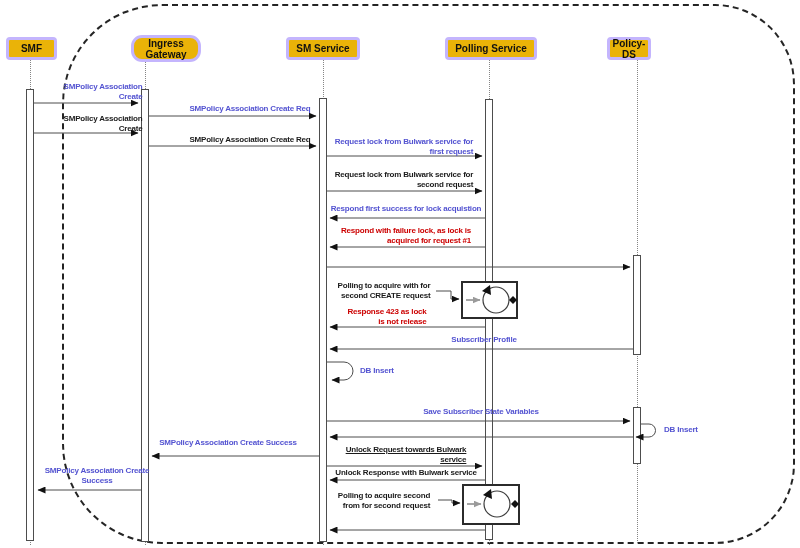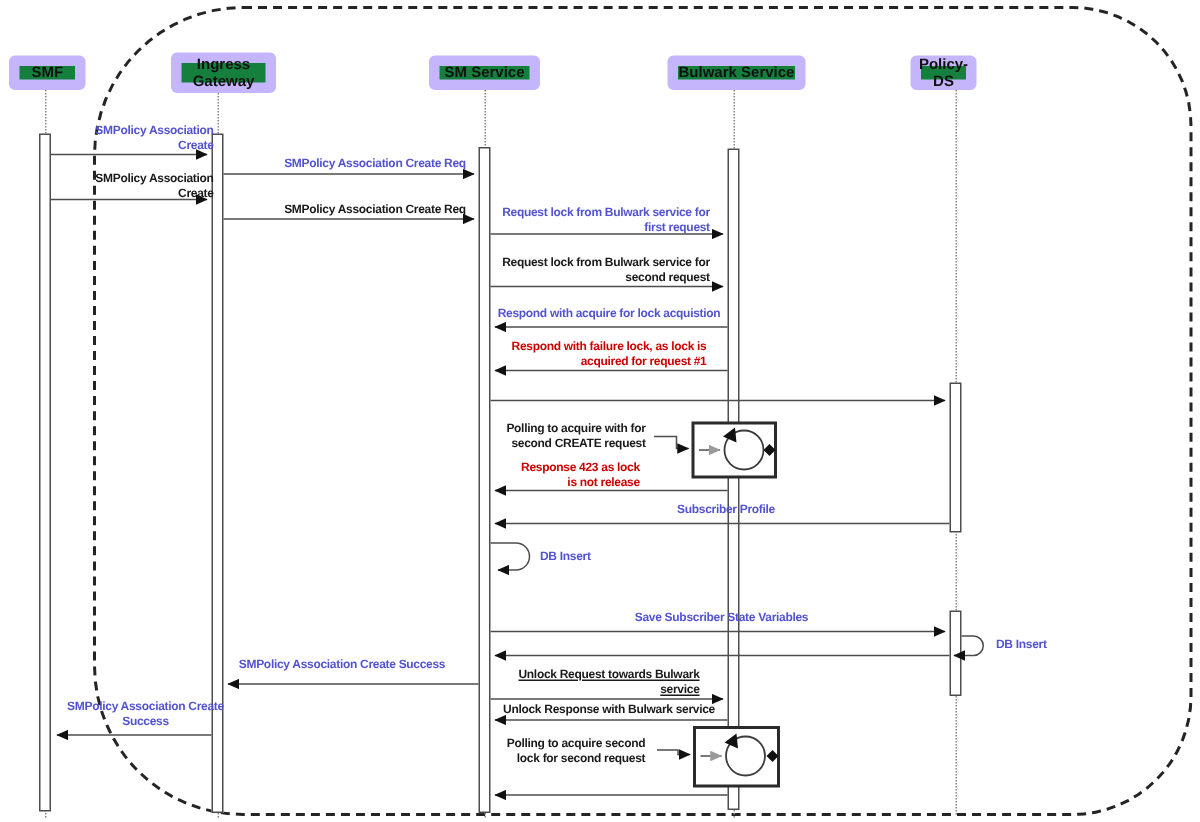--- a/index.html
+++ b/index.html
@@ -9,21 +9,21 @@
   }
   .boundary{
     position:absolute;left:62px;top:4px;width:733px;height:540px;
     border:2px dashed #242424;border-radius:100px 80px 80px 100px;
     box-sizing:border-box;
   }
   .lifeline{
     position:absolute;width:0;border-left:1px dotted #858585;
   }
   .actor{
-    position:absolute;background:#15803d;border:7px solid #c4b5fd;border-radius:4px;
+    position:absolute;background:#eab308;border:3px solid #c4b5fd;border-radius:4px;
     display:flex;align-items:center;justify-content:center;text-align:center;
     font-size:10px;font-weight:bold;color:#111;line-height:11px;box-sizing:border-box;
   }
   .bar{
     position:absolute;width:8px;background:#fff;border:1px solid #4d4d4d;box-sizing:border-box;
   }
   .overlay{position:absolute;left:0;top:0;}
   .msg{
     position:absolute;font-size:8px;font-weight:bold;line-height:10px;
     letter-spacing:-0.2px;text-align:right;white-space:pre-line;
@@ -113,49 +113,49 @@
   <div class="msg ctr blue" style="left:103px;top:82px;">SMPolicy Association
 Create</div>
   <div class="msg ctr blue" style="left:250px;top:104px;">SMPolicy Association Create Req</div>
   <div class="msg ctr black" style="left:103px;top:114px;">SMPolicy Association
 Create</div>
   <div class="msg ctr black" style="left:250px;top:135px;">SMPolicy Association Create Req</div>
   <div class="msg ctr blue" style="left:404px;top:137px;">Request lock from Bulwark service for
 first request</div>
   <div class="msg ctr black" style="left:404px;top:170px;">Request lock from Bulwark service for
 second request</div>
-  <div class="msg ctr blue" style="left:406px;top:204px;">Respond with acquire for lock acquistion</div>
+  <div class="msg ctr blue" style="left:406px;top:204px;">Respond first success for lock acquistion</div>
   <div class="msg ctr red" style="left:406px;top:226px;">Respond with failure lock, as lock is
 acquired for request #1</div>
   <div class="msg ctr black" style="left:384px;top:281px;">Polling to acquire with for
 second CREATE request</div>
   <div class="msg ctr red" style="left:387px;top:307px;">Response 423 as lock
 is not release</div>
   <div class="msg ctr blue" style="left:484px;top:335px;">Subscriber Profile</div>
   <div class="msg blue left" style="left:360px;top:366px;">DB Insert</div>
   <div class="msg ctr blue" style="left:481px;top:407px;">Save Subscriber State Variables</div>
   <div class="msg blue left" style="left:664px;top:425px;">DB Insert</div>
   <div class="msg ctr blue" style="left:228px;top:438px;">SMPolicy Association Create Success</div>
   <div class="msg ctr black" style="left:406px;top:445px;text-decoration:underline;">Unlock Request towards Bulwark
 service</div>
   <div class="msg ctr black" style="left:406px;top:468px;">Unlock Response with Bulwark service</div>
   <div class="msg blue left" style="left:42px;top:466px;width:110px;">SMPolicy Association Create
 Success</div>
   <div class="msg ctr black" style="left:384px;top:491px;">Polling to acquire second
-lock for second request</div>
+from for second request</div>
 
   <div class="actor" style="left:6px;top:37px;width:51px;height:23px;">
       <span>SMF</span>
     </div>
-  <div class="actor" style="left:114px;top:35px;width:70px;height:27px;">
+  <div class="actor" style="left:131px;top:35px;width:70px;height:27px;border-radius:11px;">
       <span>Ingress Gateway</span>
     </div>
   <div class="actor" style="left:286px;top:37px;width:74px;height:23px;">
       <span>SM Service</span>
     </div>
   <div class="actor" style="left:445px;top:37px;width:92px;height:23px;">
-      <span>Bulwark Service</span>
+      <span>Polling Service</span>
     </div>
   <div class="actor" style="left:607px;top:37px;width:44px;height:23px;">
       <span>Policy-DS</span>
     </div>
 
 </div>
 
 </body></html>

